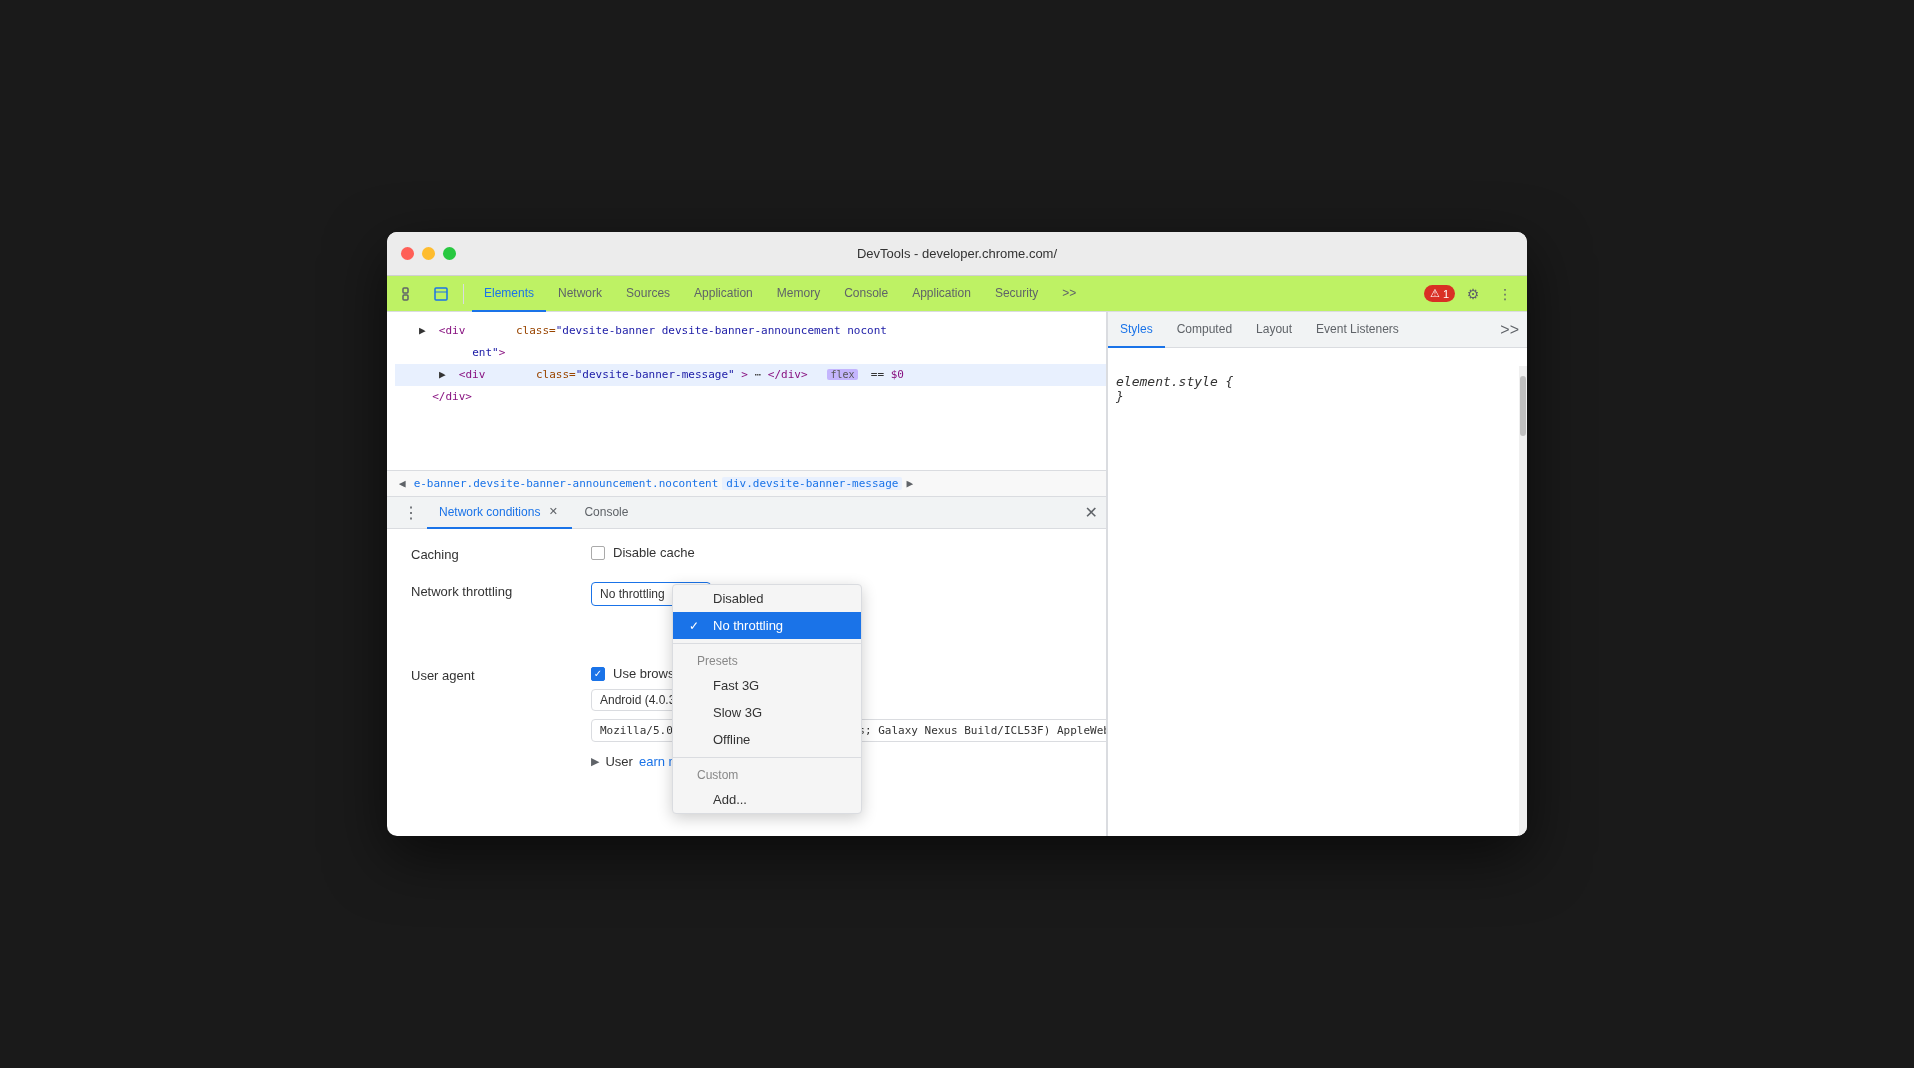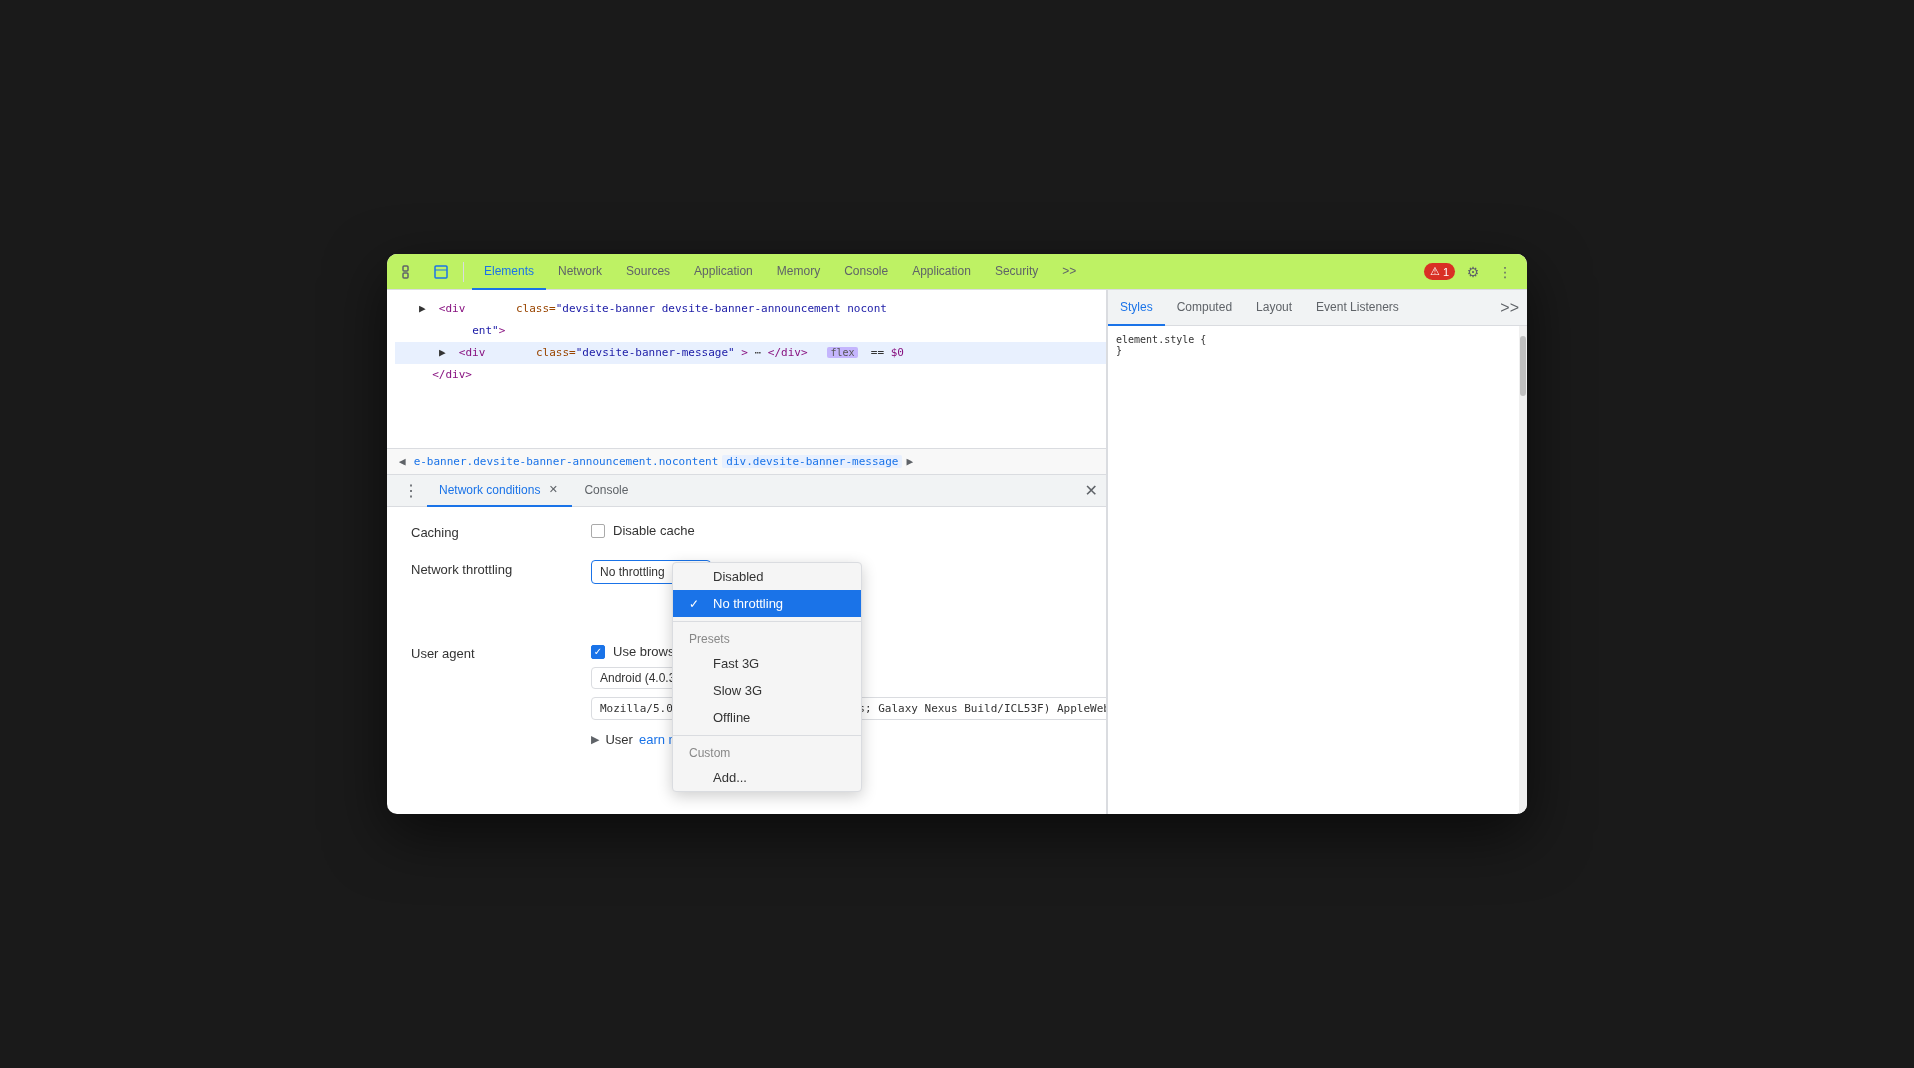--- a/index.html
+++ b/index.html
@@ -401,20 +401,21 @@
       font-size: 11px;
       cursor: pointer;
     }
 
     
     .right-panel {
       width: 420px;
       display: flex;
       flex-direction: column;
       border-left: 1px solid #dadce0;
+      gap: 18px;
     }
 
     .right-tabs {
       display: flex;
       align-items: center;
       border-bottom: 1px solid #dadce0;
       height: 36px;
       background: #f1f3f4;
     }
 
@@ -476,22 +477,23 @@
       color: #5f6368;
       cursor: pointer;
       font-size: 13px;
       border-radius: 3px;
     }
 
     .styles-content {
       flex: 1;
       padding: 8px;
       font-family: 'Menlo', monospace;
-      font-size: 10px;
+      font-size: 13px;
       overflow: auto;
+      font-style: italic;
     }
 
     .style-rule {
       color: #333;
     }
 
     
     .dropdown-overlay {
       position: absolute;
       top: 55px;
@@ -501,21 +503,21 @@
       border: 1px solid #dadce0;
       border-radius: 4px;
       box-shadow: 0 4px 16px rgba(0,0,0,0.2);
       z-index: 100;
       overflow: hidden;
     }
 
     .dropdown-section-header {
       font-size: 12px;
       color: #888;
-      padding: 6px 16px 4px;
+      padding: 6px 24px 4px;
     }
 
     .dropdown-item {
       padding: 6px 16px;
       font-size: 13px;
       color: #333;
       cursor: pointer;
       display: flex;
       align-items: center;
       gap: 8px;
@@ -556,20 +558,28 @@
       top: 10px;
       left: 1px;
       height: 60px;
     }
   </style>
 </head>
 <body>
 
 <div class="window">
 
+  <div class="title-bar">
+    <div class="traffic-lights">
+      <div class="traffic-light close"></div>
+      <div class="traffic-light minimize"></div>
+      <div class="traffic-light maximize"></div>
+    </div>
+    <div class="title-bar-title">DevTools - developer.chrome.com/</div>
+  </div>
 
   <div class="devtools">
 
     <div class="toolbar">
       <div class="toolbar-icon">
         <svg width="14" height="14" viewBox="0 0 14 14" fill="none">
           <rect x="1" y="1" width="5" height="5" rx="1" stroke="#5f6368" stroke-width="1.5"></rect>
           <rect x="1" y="8" width="5" height="5" rx="1" stroke="#5f6368" stroke-width="1.5"></rect>
         </svg>
       </div>

